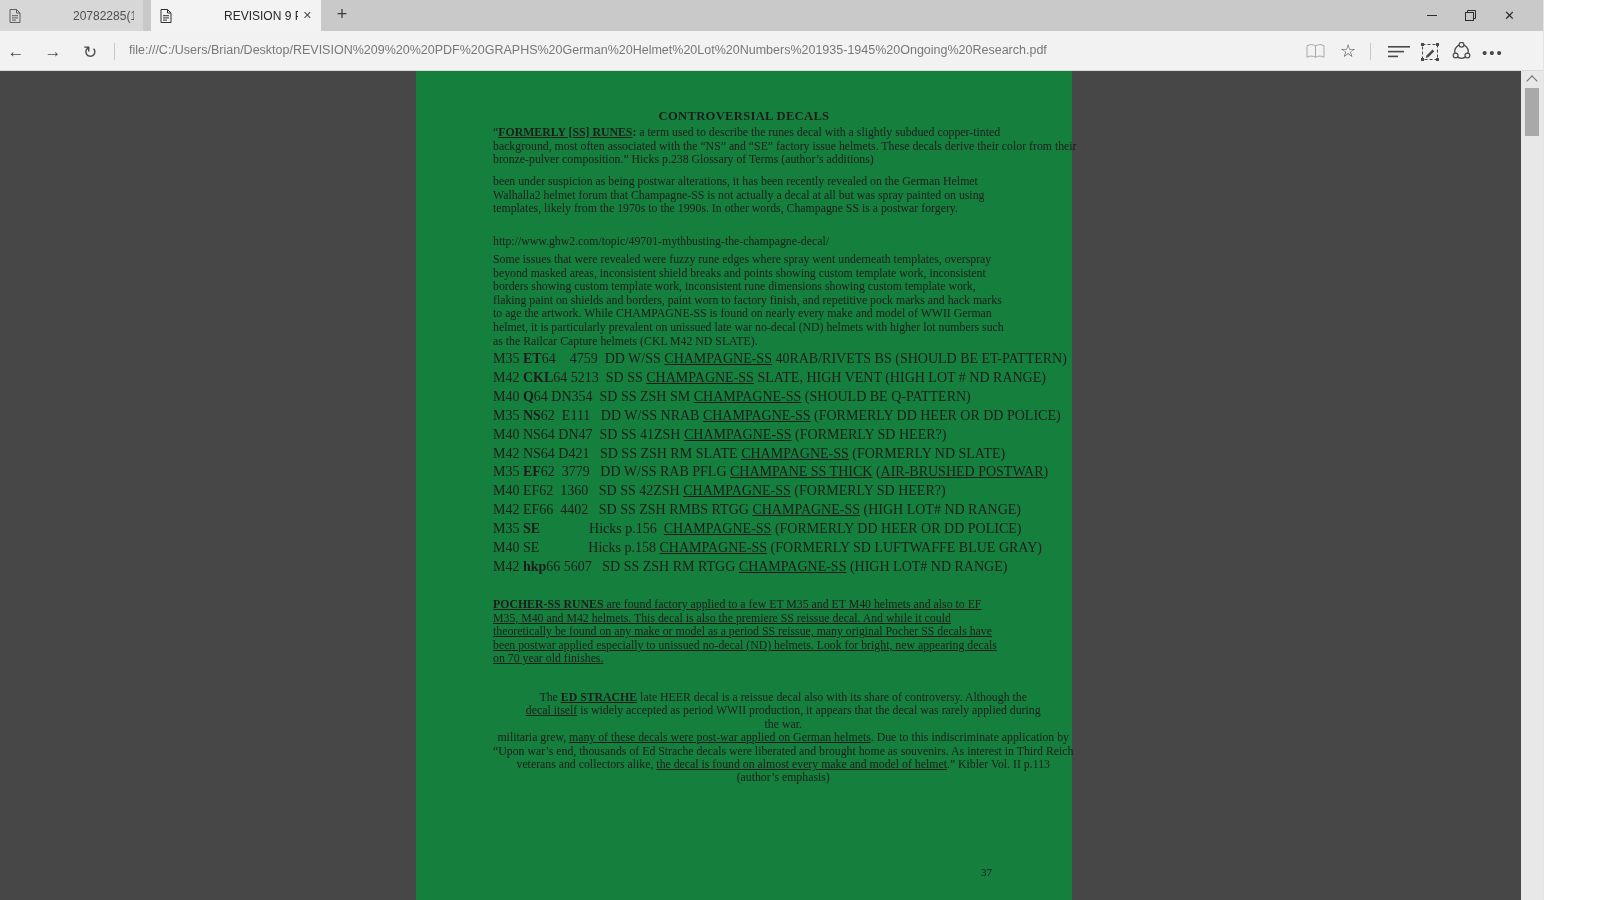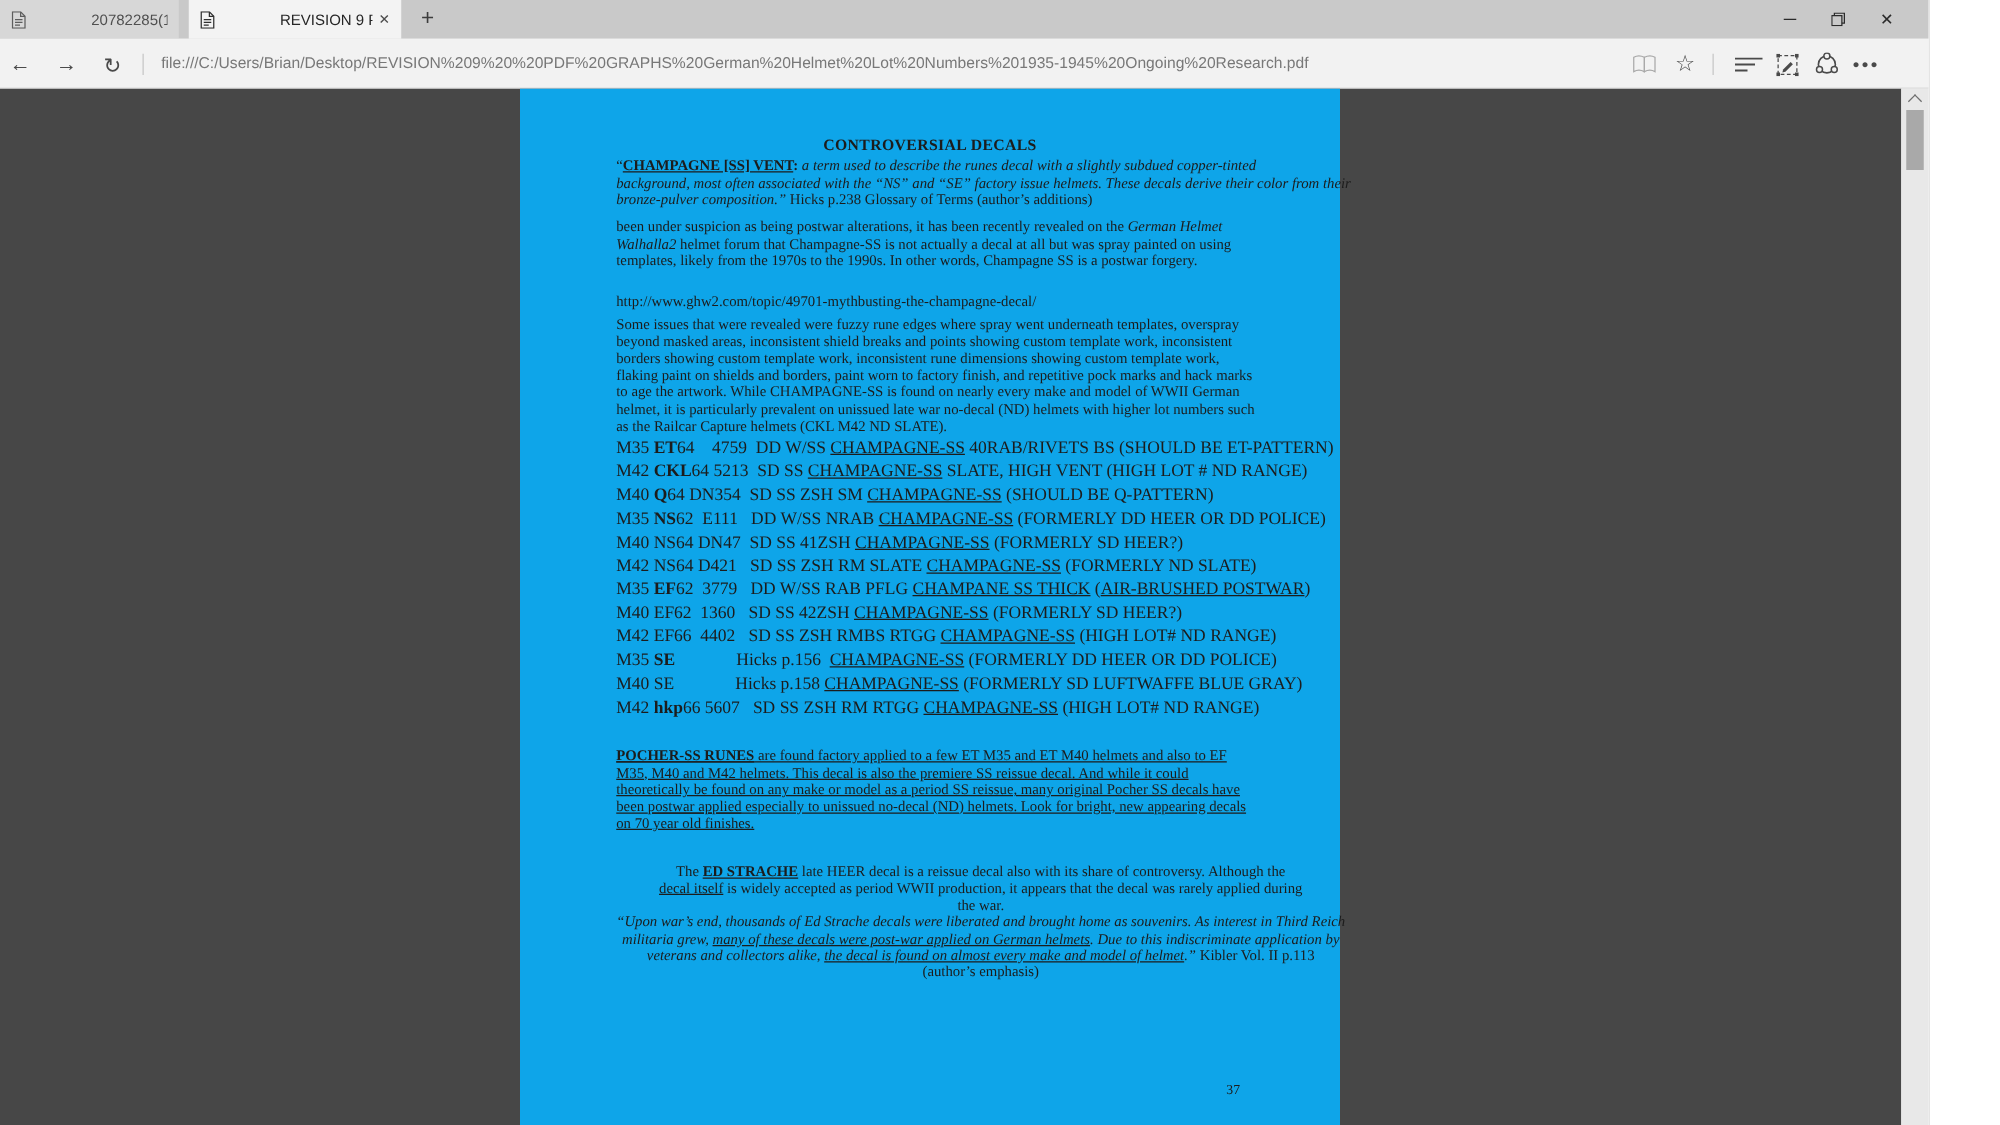--- a/index.html
+++ b/index.html
@@ -29,30 +29,30 @@
   .navbtn{position:absolute;top:8px;width:26px;height:26px;display:flex;align-items:center;
           justify-content:center;color:#4a4a4a;font-size:17px;}
   .vsep{position:absolute;top:12px;width:1px;height:17px;background:#c6c6c6;}
   .urltext{position:absolute;left:129px;top:0;height:39px;line-height:39px;width:1165px;
            font-size:12.5px;color:#787878;white-space:nowrap;overflow:hidden;}
   .bariconsvg{position:absolute;}
   .ellipsis{letter-spacing:2px;font-size:15px;}
 
   
   .pdfarea{position:absolute;left:0;top:71px;width:1521px;height:829px;background:#474747;}
-  .pageDoc{position:absolute;left:416px;top:0;width:656px;height:829px;background:#0ea5e9;
+  .pageDoc{position:absolute;left:416px;top:0;width:656px;height:829px;background:#15803d;
            font-family:"Liberation Serif",serif;color:#1c1c1c;}
   .doc-title{position:absolute;left:0;top:38px;width:100%;text-align:center;
              font-weight:bold;font-size:12.6px;letter-spacing:.3px;}
   .para{position:absolute;left:77px;font-size:11.8px;line-height:13.6px;}
   .entries{position:absolute;left:77px;font-size:14px;line-height:18.9px;}
   .quotepara{line-height:13.4px;text-align:center;}
   .tl{white-space:pre;}
   .b{font-weight:bold;}
-  .i{font-style:italic;}
+  .i{}
   .u{text-decoration:underline;}
   .pagenum{position:absolute;left:565px;top:795px;font-size:11px;}
 
   
   .scrollbar{position:absolute;left:1521px;top:71px;width:22px;height:829px;background:#e8e8e8;}
   .sb-up{position:absolute;left:7px;top:6px;width:7px;height:7px;border-left:1.5px solid #6d6d6d;
          border-top:1.5px solid #6d6d6d;transform:rotate(45deg);}
   .sb-thumb{position:absolute;left:4px;top:17px;width:14px;height:48px;background:#a9a9a9;}
   .rightstrip{position:absolute;left:1543px;top:0;width:57px;height:900px;background:#ffffff;
               border-left:1px solid #e4e4e4;box-sizing:border-box;}
@@ -147,21 +147,21 @@
         <circle cx="15.4" cy="13.5" r="2.4" fill="#f2f2f2" stroke="#4a4a4a" stroke-width="1.2"></circle>
       </svg>
     </div>
     <div class="navbtn ellipsis" style="left:1480px;">•••</div>
   </div>
 
   <div class="pdfarea">
     <div class="pageDoc">
       <div class="doc-title">CONTROVERSIAL DECALS</div>
       <div class="para" style="top:55px;">
-          <div class="tl"><span>“</span><span class="b u">CHAMPAGNE [SS] VENT</span><span class="b">:</span><span class="i"> a term used to describe the runes decal with a slightly subdued copper-tinted</span></div>
+          <div class="tl"><span>“</span><span class="b u">FORMERLY [SS] RUNES</span><span class="b">:</span><span class="i"> a term used to describe the runes decal with a slightly subdued copper-tinted</span></div>
           <div class="tl"><span class="i">background, most often associated with the “NS” and “SE” factory issue helmets. These decals derive their color from their</span></div>
           <div class="tl"><span class="i">bronze-pulver composition.”</span><span> Hicks p.238 Glossary of Terms (author’s additions)</span></div>
         </div>
       <div class="para" style="top:104px;">
           <div class="tl"><span>been under suspicion as being postwar alterations, it has been recently revealed on the </span><span class="i">German Helmet</span></div>
           <div class="tl"><span class="i">Walhalla2</span><span> helmet forum that Champagne-SS is not actually a decal at all but was spray painted on using</span></div>
           <div class="tl"><span>templates, likely from the 1970s to the 1990s. In other words, Champagne SS is a postwar forgery.</span></div>
         </div>
       <div class="para" style="top:164px;">
           <div class="tl"><span>http://www.ghw2.com/topic/49701-mythbusting-the-champagne-decal/</span></div>
@@ -193,22 +193,22 @@
           <div class="tl"><span class="b u">POCHER-SS RUNES</span><span> are found factory applied to a few ET M35 and ET M40 helmets and also to EF</span></div>
           <div class="tl"><span>M35, M40 and M42 helmets. This decal is also the premiere SS reissue decal. And while it could</span></div>
           <div class="tl"><span>theoretically be found on any make or model as a period SS reissue, many original Pocher SS decals have</span></div>
           <div class="tl"><span>been </span><span class="u">postwar applied</span><span> especially to unissued no-decal (ND) helmets. Look for bright, new appearing decals</span></div>
           <div class="tl"><span>on 70 year old finishes.</span></div>
         </div>
       <div class="para quotepara" style="top:620px;">
           <div class="tl"><span>The </span><span class="b u">ED STRACHE</span><span> late HEER decal is a reissue decal also with its share of controversy. Although the</span></div>
           <div class="tl"><span class="u">decal itself</span><span> is widely accepted as period WWII production, it appears that the decal was rarely applied during</span></div>
           <div class="tl"><span>the war.</span></div>
+          <div class="tl"><span class="i">militaria grew, </span><span class="i u">many of these decals were post-war applied on German helmets</span><span class="i">. Due to this indiscriminate application by</span></div>
           <div class="tl"><span class="i">“Upon war’s end, thousands of Ed Strache decals were liberated and brought home as souvenirs. As interest in Third Reich</span></div>
-          <div class="tl"><span class="i">militaria grew, </span><span class="i u">many of these decals were post-war applied on German helmets</span><span class="i">. Due to this indiscriminate application by</span></div>
           <div class="tl"><span class="i">veterans and collectors alike, </span><span class="i u">the decal is found on almost every make and model of helmet</span><span class="i">.”</span><span> Kibler Vol. II p.113</span></div>
           <div class="tl"><span>(author’s emphasis)</span></div>
         </div>
       <div class="pagenum">37</div>
     </div>
   </div>
 
   <div class="scrollbar">
     <div class="sb-up"></div>
     <div class="sb-thumb"></div>

